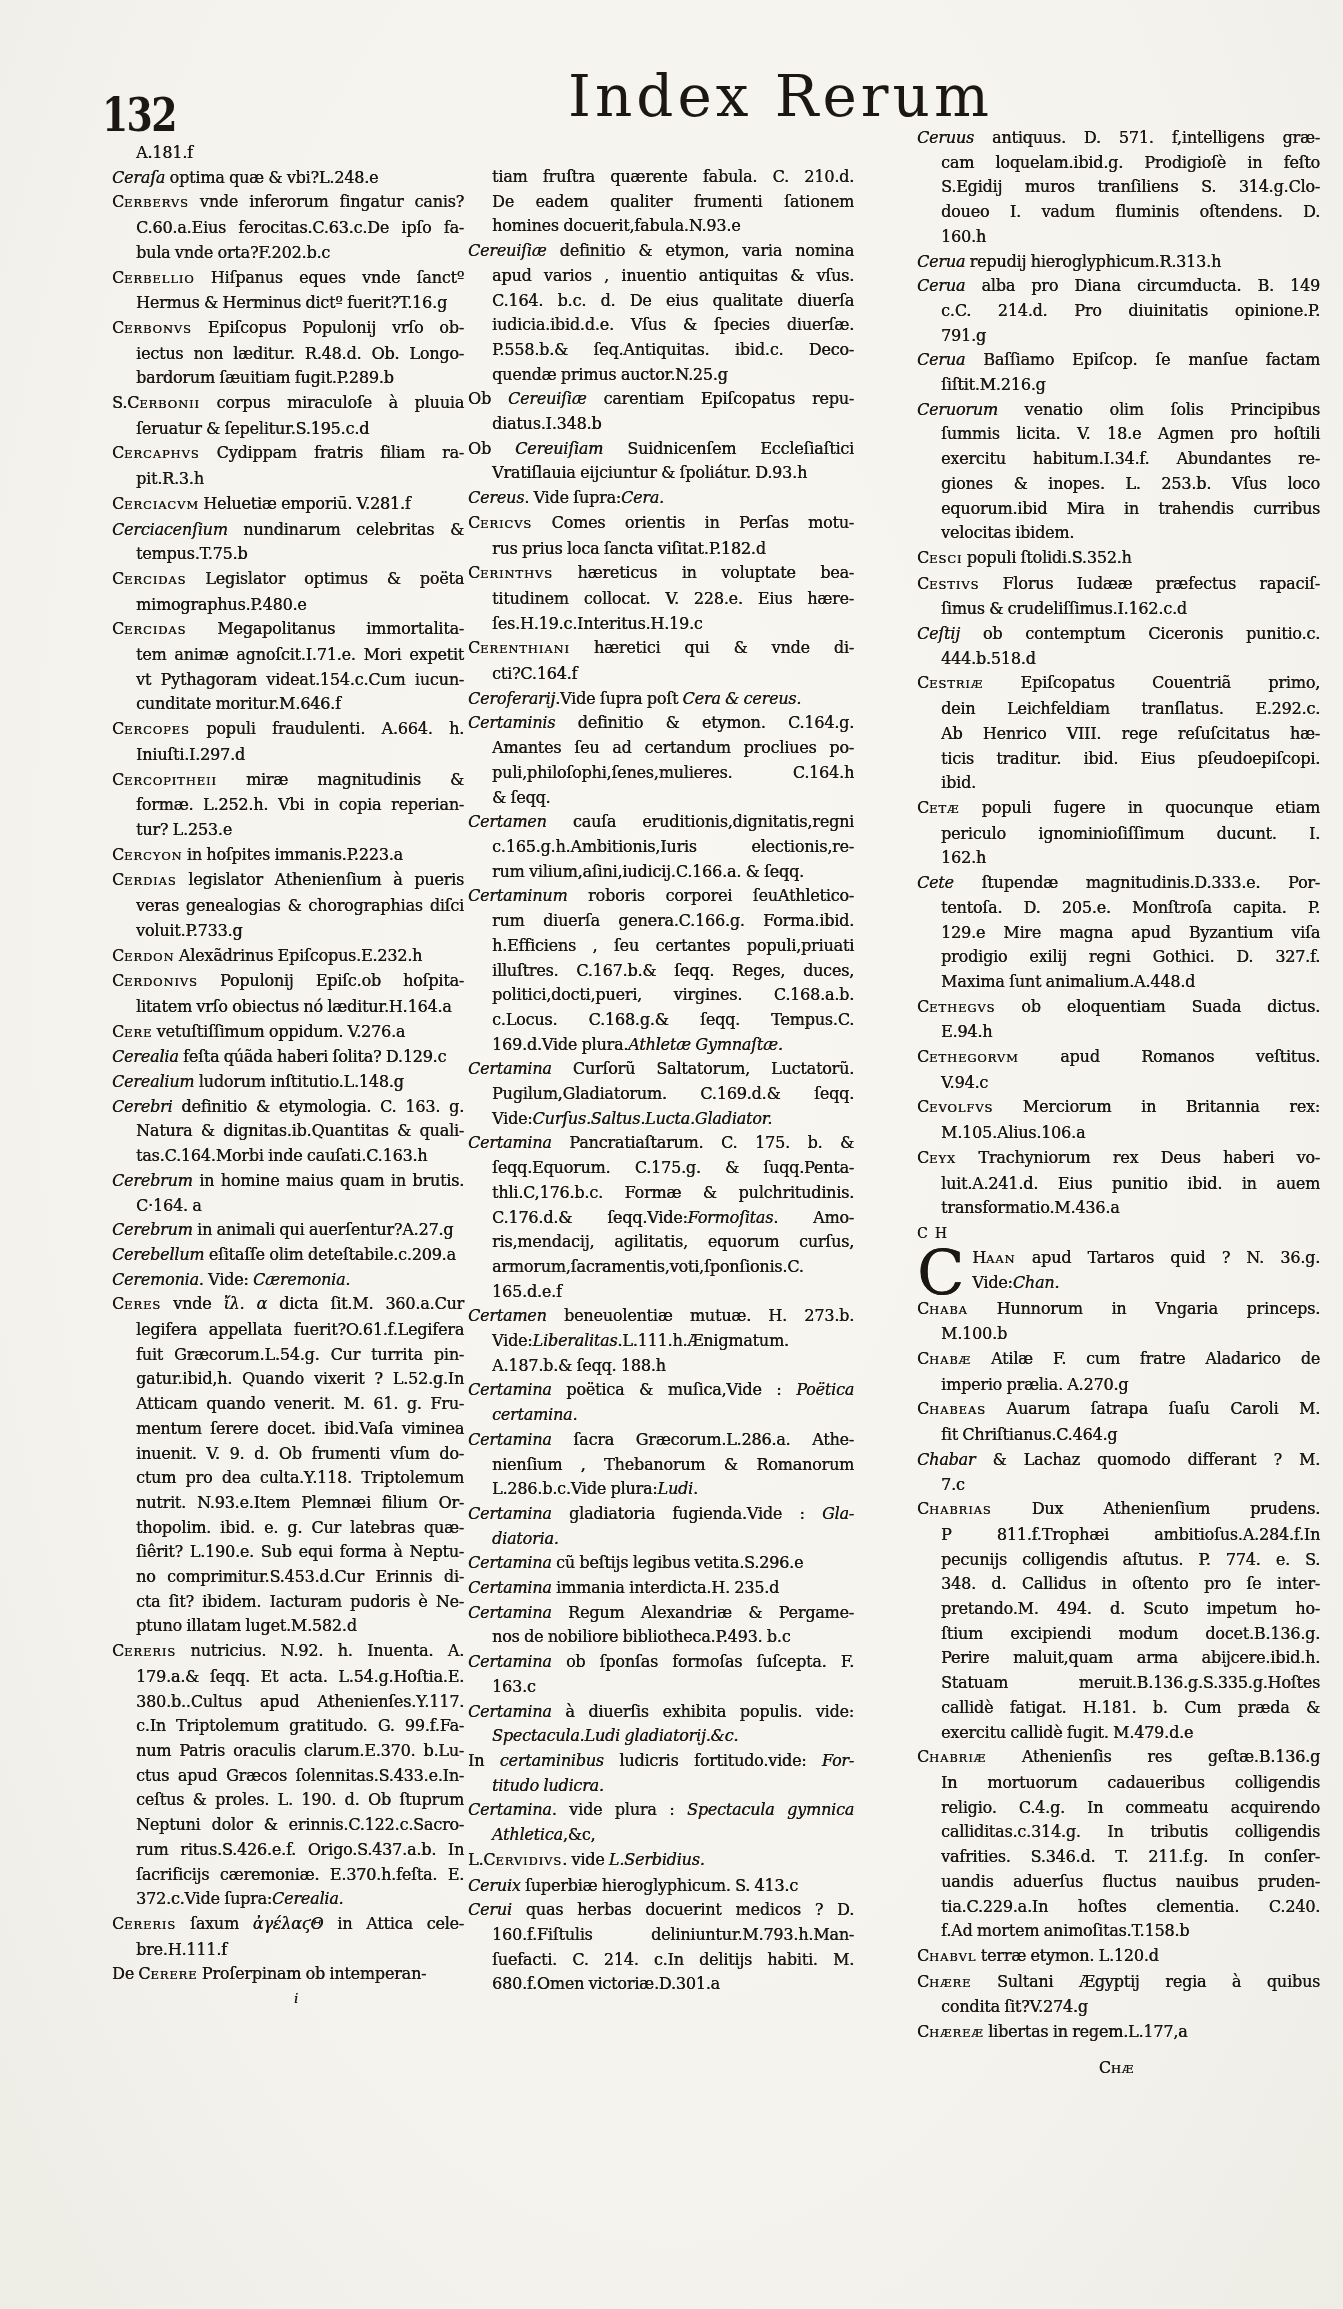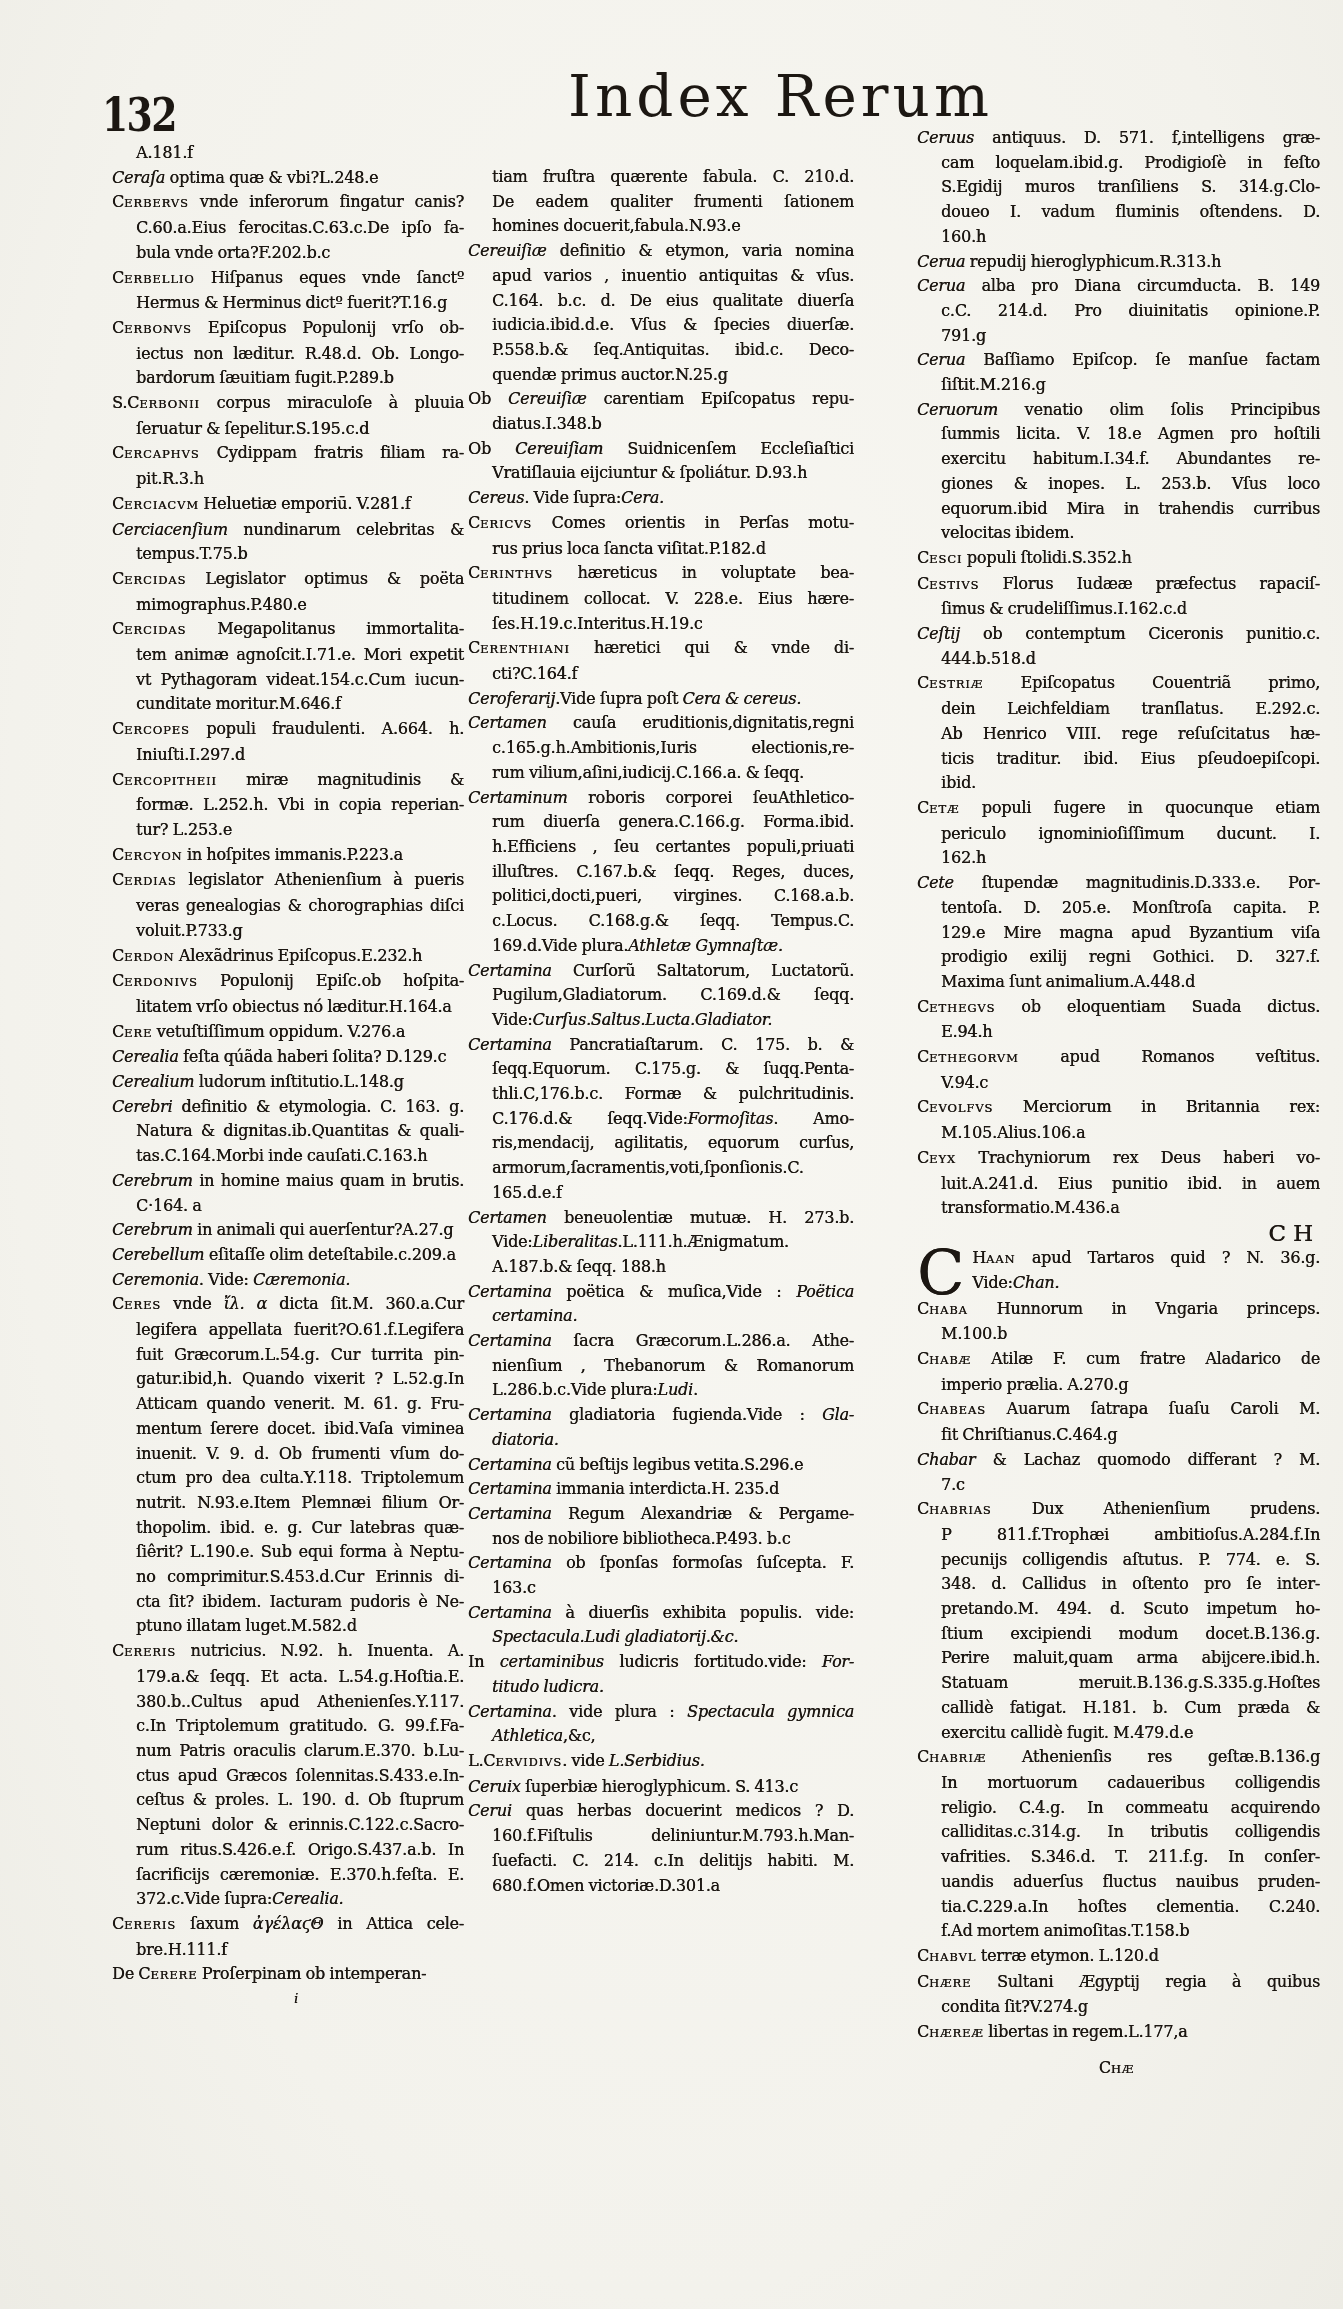--- a/index.html
+++ b/index.html
@@ -28,21 +28,21 @@
   #col1{left:112px;top:141px;width:352px;}
   #col2{left:468px;top:133px;width:386px;margin-top:32px;}
   #col3{left:889px;top:126px;width:403px;margin-left:28px;}
   .entry{margin:0;}
   .entry .line{padding-left:24px;}
   .entry .line:first-child{padding-left:0;}
   .entry.cont .line{padding-left:24px;}
   .line.j{text-align:justify;text-align-last:justify;}
   .sc{text-transform:uppercase;font-size:0.72em;letter-spacing:0.9px;}
   .it{font-style:italic;}
-  .entry.center{text-align:right;letter-spacing:7px;font-size:23px;}
+  .entry.center{text-align:left;letter-spacing:7px;font-size:14px;}
   .entry.center .line{padding-left:0;}
   .entry.right{margin-top:10px;}
   .entry.right .line{padding-left:0;text-align:center;padding-right:4px;}
   .entry.mark .line{padding-left:182px;font-size:13px;line-height:22px;font-style:italic;}
   .entry.dropc{overflow:hidden;}
   .dcap{float:left;font-size:62px;line-height:48px;margin:3px 8px 0 0;}
 </style>
 </head>
 <body>
 
@@ -221,20 +221,26 @@
         <div class="line"><span>ſes.H.19.c.Interitus.H.19.c</span></div>
       </div>
       <div class="entry">
         <div class="line j"><span class="cap">C</span><span class="sc">erenthiani</span><span> hæretici qui &amp; vnde di-</span></div>
         <div class="line"><span>cti?C.164.f</span></div>
       </div>
       <div class="entry">
         <div class="line"><span class="it">Ceroferarij</span><span>.Vide ſupra poſt </span><span class="it">Cera &amp; cereus.</span></div>
       </div>
       <div class="entry">
+        <div class="line j"><span class="it">Certaminis</span><span> definitio &amp; etymon. C.164.g.</span></div>
+        <div class="line j"><span>Amantes ſeu ad certandum procliues po-</span></div>
+        <div class="line j"><span>puli,philoſophi,ſenes,mulieres. C.164.h</span></div>
+        <div class="line"><span>&amp; ſeqq.</span></div>
+      </div>
+      <div class="entry">
         <div class="line j"><span class="it">Certamen</span><span> cauſa eruditionis,dignitatis,regni</span></div>
         <div class="line j"><span>c.165.g.h.Ambitionis,Iuris electionis,re-</span></div>
         <div class="line"><span>rum vilium,aſini,iudicij.C.166.a. &amp; ſeqq.</span></div>
       </div>
       <div class="entry">
         <div class="line j"><span class="it">Certaminum</span><span> roboris corporei ſeuAthletico-</span></div>
         <div class="line j"><span>rum diuerſa genera.C.166.g. Forma.ibid.</span></div>
         <div class="line j"><span>h.Efficiens , ſeu certantes populi,priuati</span></div>
         <div class="line j"><span>illuſtres. C.167.b.&amp; ſeqq. Reges, duces,</span></div>
         <div class="line j"><span>politici,docti,pueri, virgines. C.168.a.b.</span></div>

